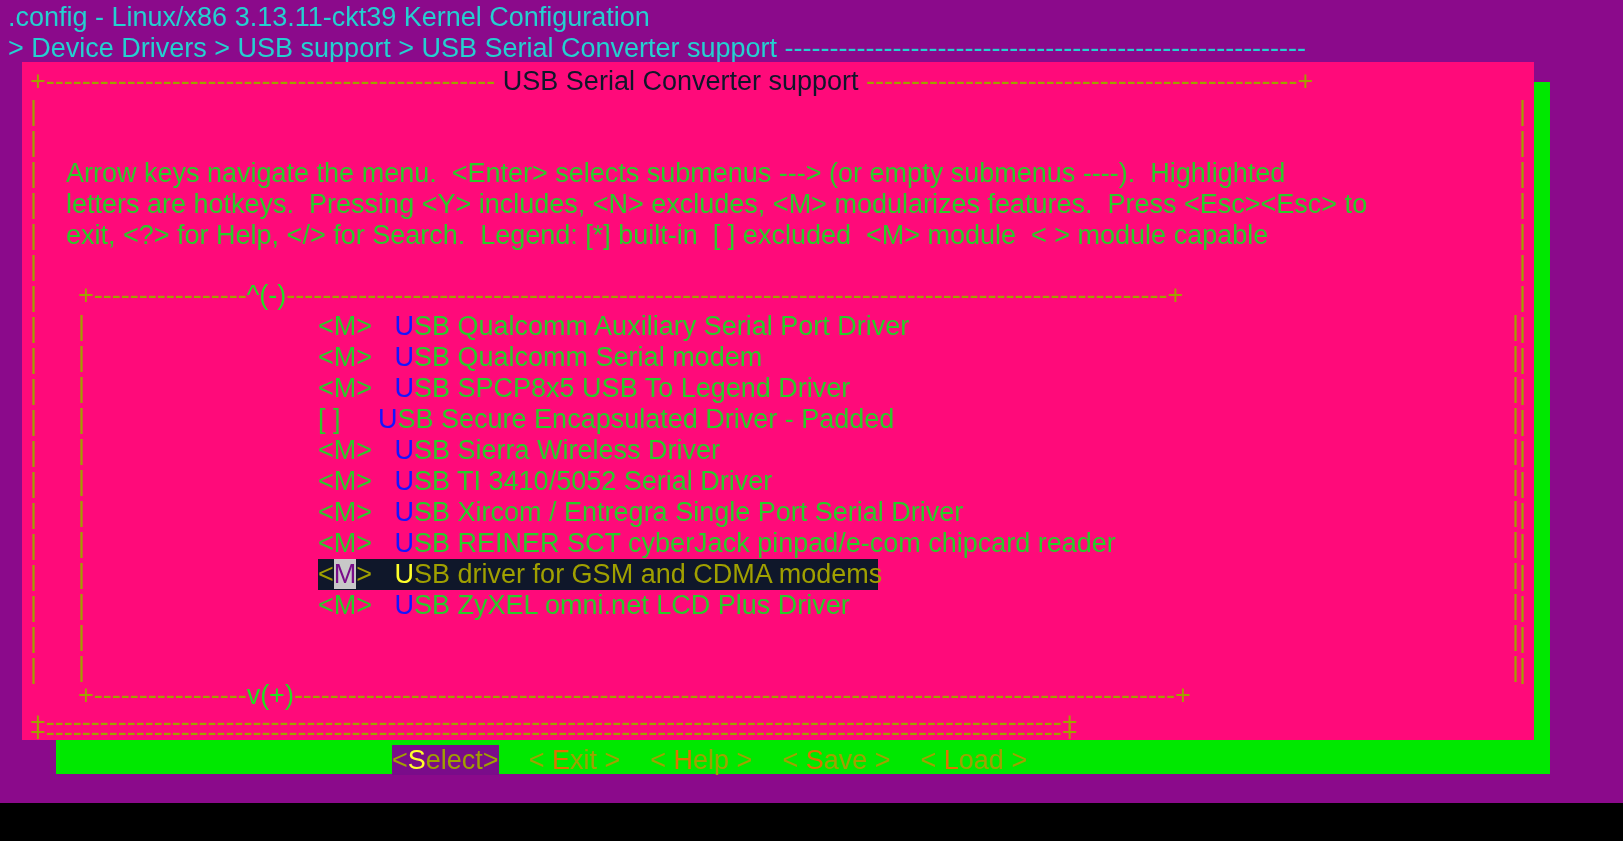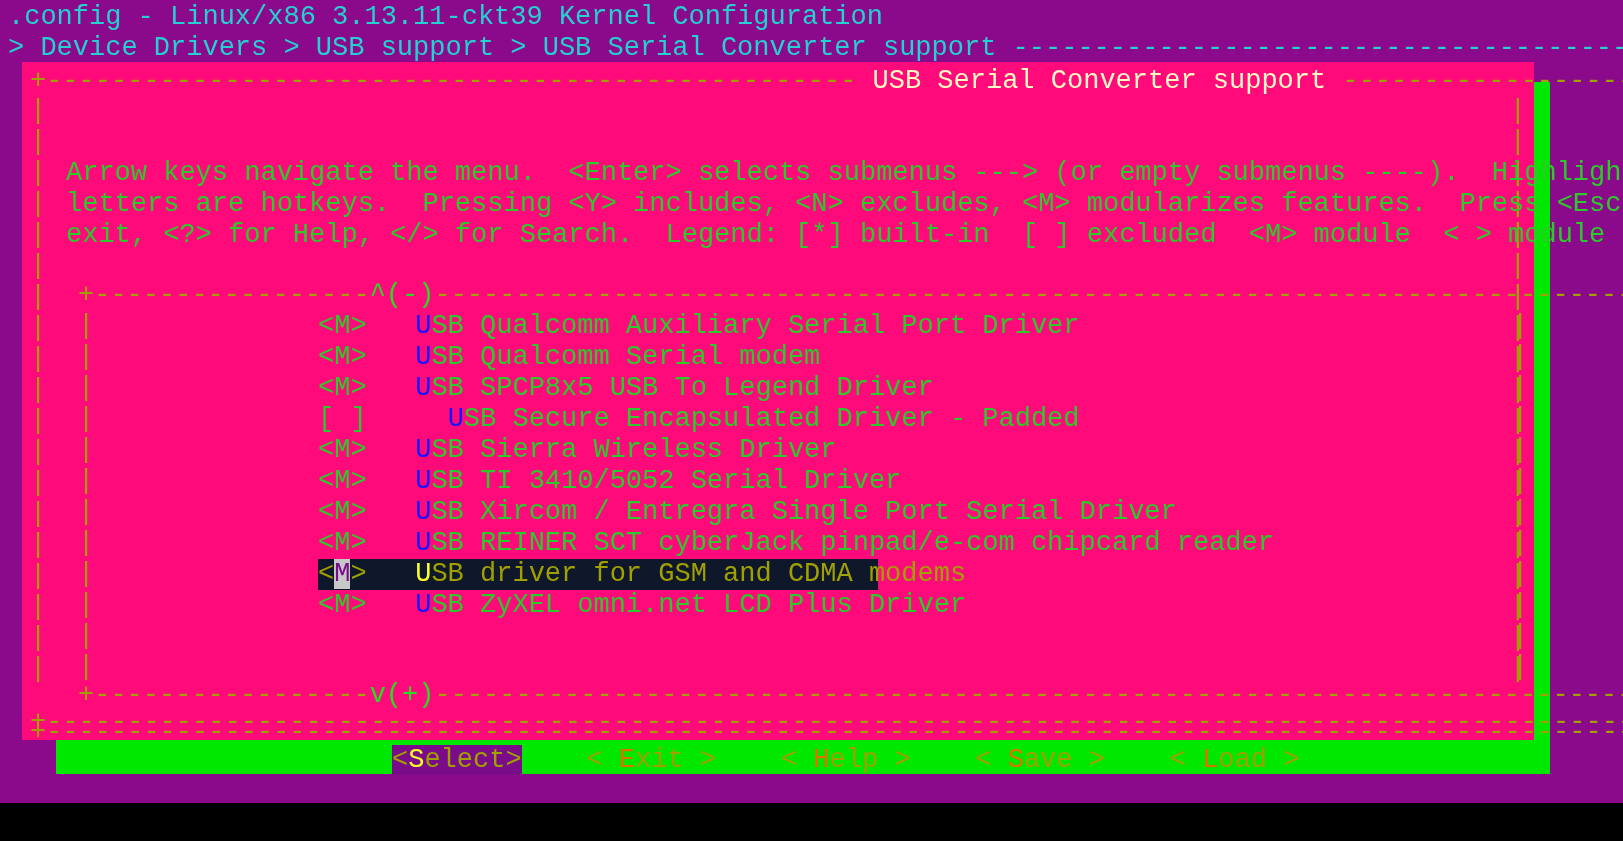--- a/index.html
+++ b/index.html
@@ -13,21 +13,21 @@
     width:1623px;height:841px;
     background:#000000;
     overflow:hidden;
   }
   
   #term{
     position:absolute;left:0;top:0;width:1623px;height:822px;
     background:#8B0A8B;
   }
   .mono{
-    font-family:Liberation Mono, monospace;
+    font-family:Liberation Sans, sans-serif;
     font-size:27px;
     line-height:31px;
     letter-spacing:0px;
     white-space:pre;
   }
   
   #titleline{
     position:absolute;left:8px;top:2px;
     color:#24D0D0;
   }
@@ -49,21 +49,21 @@
     position:absolute;
     left:22px;top:62px;
     width:1512px;height:678px;
     background:#FF0A7A;
   }
   
   #topborder{
     position:absolute;left:8px;top:4px;
     color:#A0A000;
   }
-  #dlgtitle{color:#fef9c3;}
+  #dlgtitle{color:#0f172a;}
 
   
   .vbar{
     position:absolute;
     color:#A0A000;
     white-space:pre;
   }
   #vleft{left:8px;top:34px;}
   #vright{right:8px;top:34px;}
 

